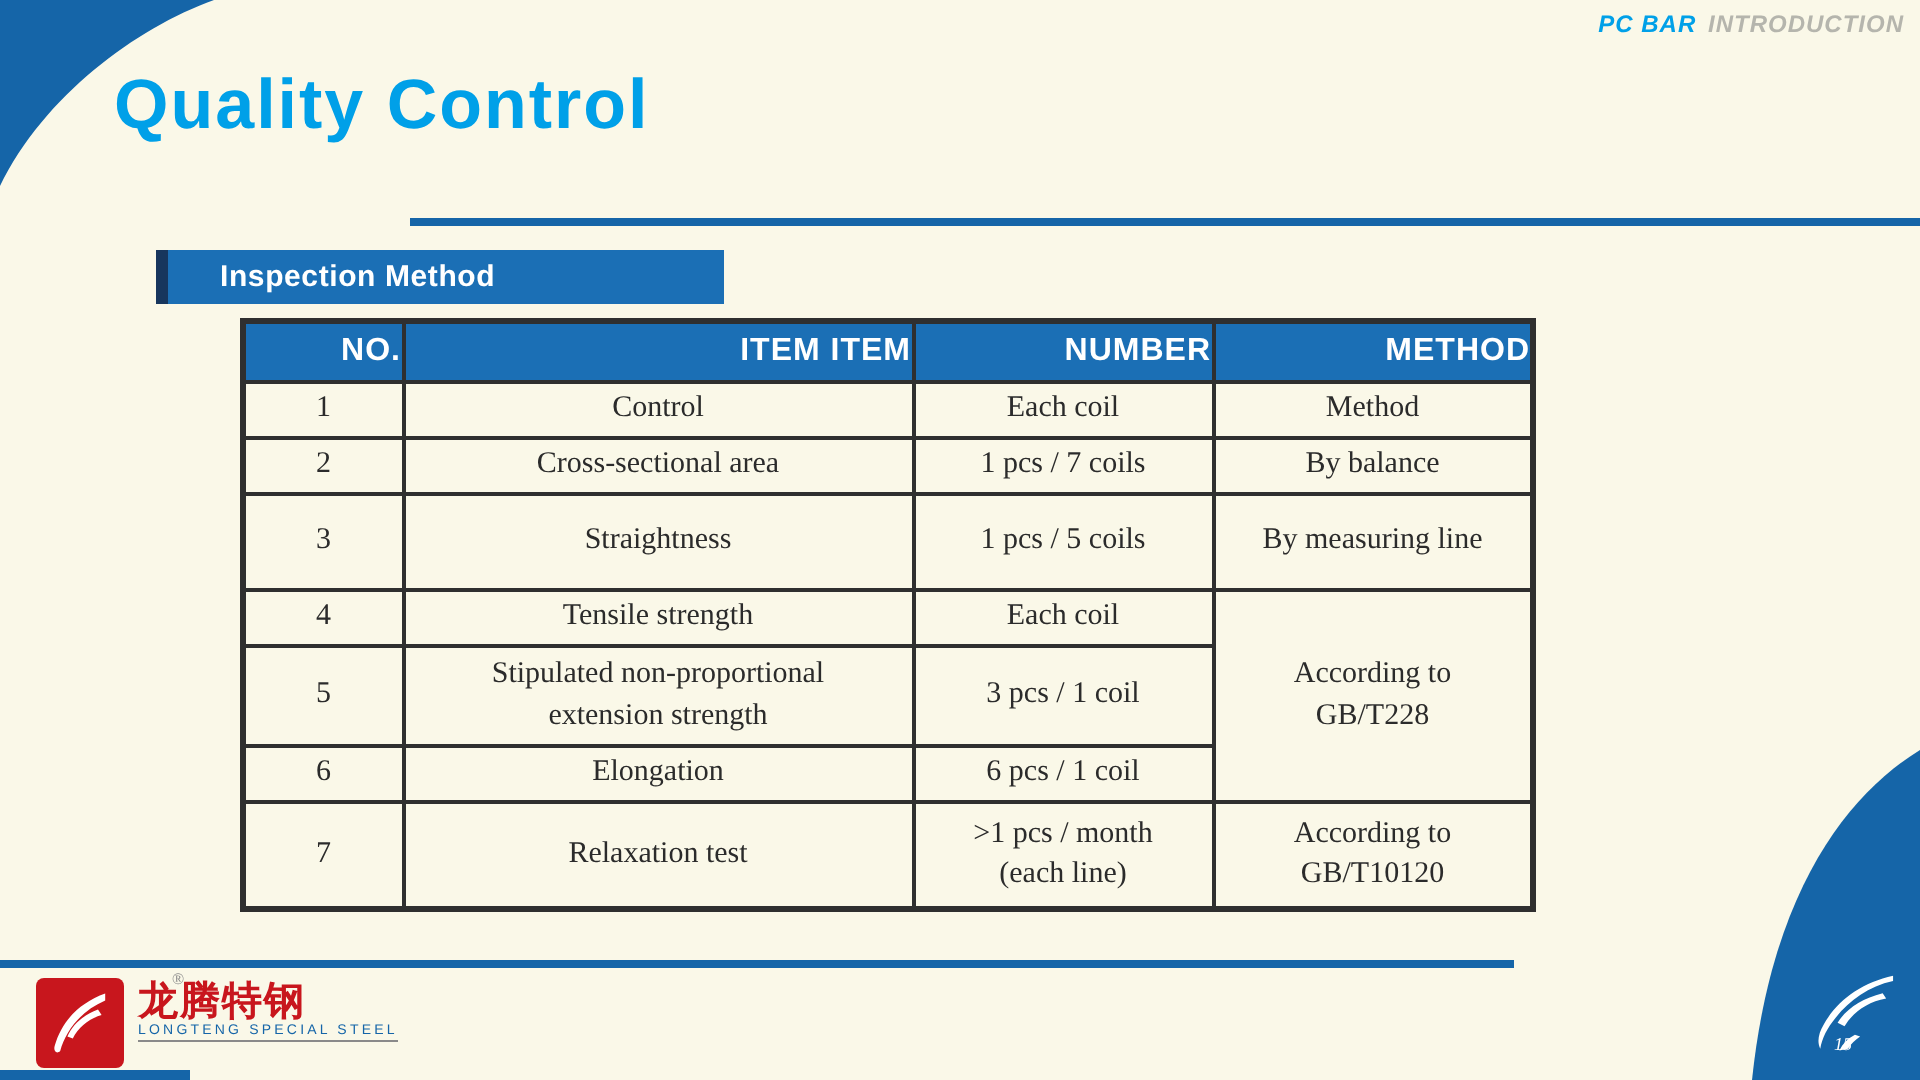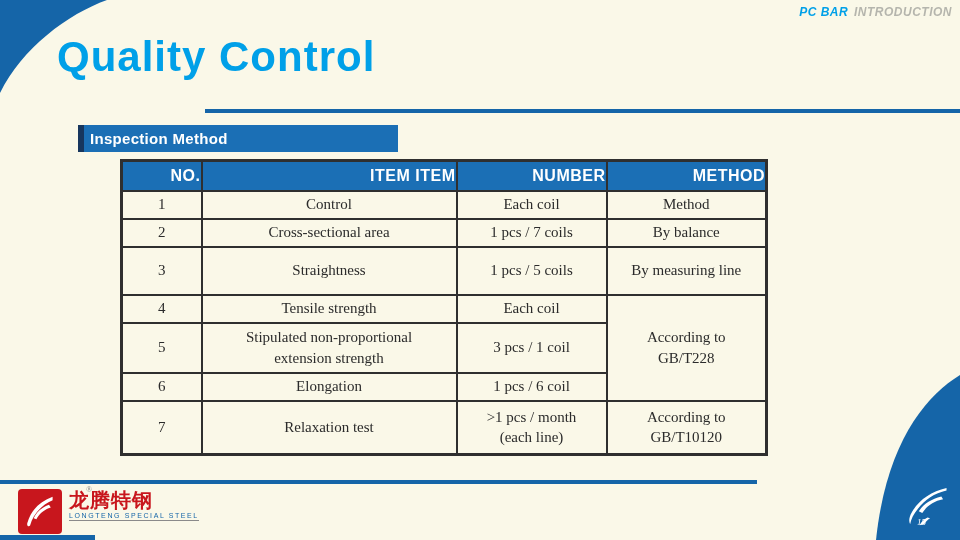--- a/index.html
+++ b/index.html
@@ -26,31 +26,31 @@
   .corner-tl{position:absolute;top:0;left:0;width:110px;height:95px;}
   .brand-line{
     position:absolute;top:5px;right:8px;
     font:italic bold 12px "Liberation Sans",sans-serif;
     letter-spacing:.5px;white-space:nowrap;
   }
   .brand-primary{color:var(--accent-cyan);}
   .brand-secondary{color:var(--muted-gray);margin-left:2px;}
   .page-title{
     position:absolute;top:33px;left:57px;
-    font-size:42px;font-weight:bold;letter-spacing:1px;
+    font-size:35px;font-weight:bold;letter-spacing:1px;
     color:var(--accent-cyan);
   }
   .title-rule{position:absolute;top:109px;left:205px;right:0;height:4px;background:var(--primary-blue);}
   .section-banner{
-    position:absolute;top:125px;left:78px;width:320px;height:27px;
+    position:absolute;top:125px;left:78px;width:284px;height:27px;
     background:var(--header-blue);
     border-left:6px solid var(--banner-edge);
     color:var(--white);
     font:bold 15px/27px "Liberation Sans",sans-serif;
-    padding-left:6px;letter-spacing:.3px;
+    padding-left:26px;letter-spacing:.3px;
   }
   .table-wrap{position:absolute;top:159px;left:120px;}
   table{border-collapse:collapse;table-layout:fixed;width:645px;border:3px solid var(--table-border);}
   col.c-no{width:80px;} col.c-item{width:255px;} col.c-num{width:150px;} col.c-meth{width:160px;}
   th{
     background:var(--header-blue);color:var(--white);
     font:bold 16px "Liberation Sans",sans-serif;letter-spacing:.5px;
     border:2px solid var(--table-border);height:30px;text-align:right;
   }
   td{
@@ -150,21 +150,21 @@
     </tr>
     <tr class="h50">
       <td>5</td>
       <td>Stipulated non-proportional
 extension strength</td>
       <td>3 pcs / 1 coil</td>
     </tr>
     <tr class="h28">
       <td>6</td>
       <td>Elongation</td>
-      <td>1 pcs / 6 coil</td>
+      <td>6 pcs / 1 coil</td>
     </tr>
     <tr class="h54">
       <td>7</td>
       <td>Relaxation test</td>
       <td>&gt;1 pcs / month
 (each line)</td>
       <td>According to
 GB/T10120</td>
     </tr>
   </tbody>

